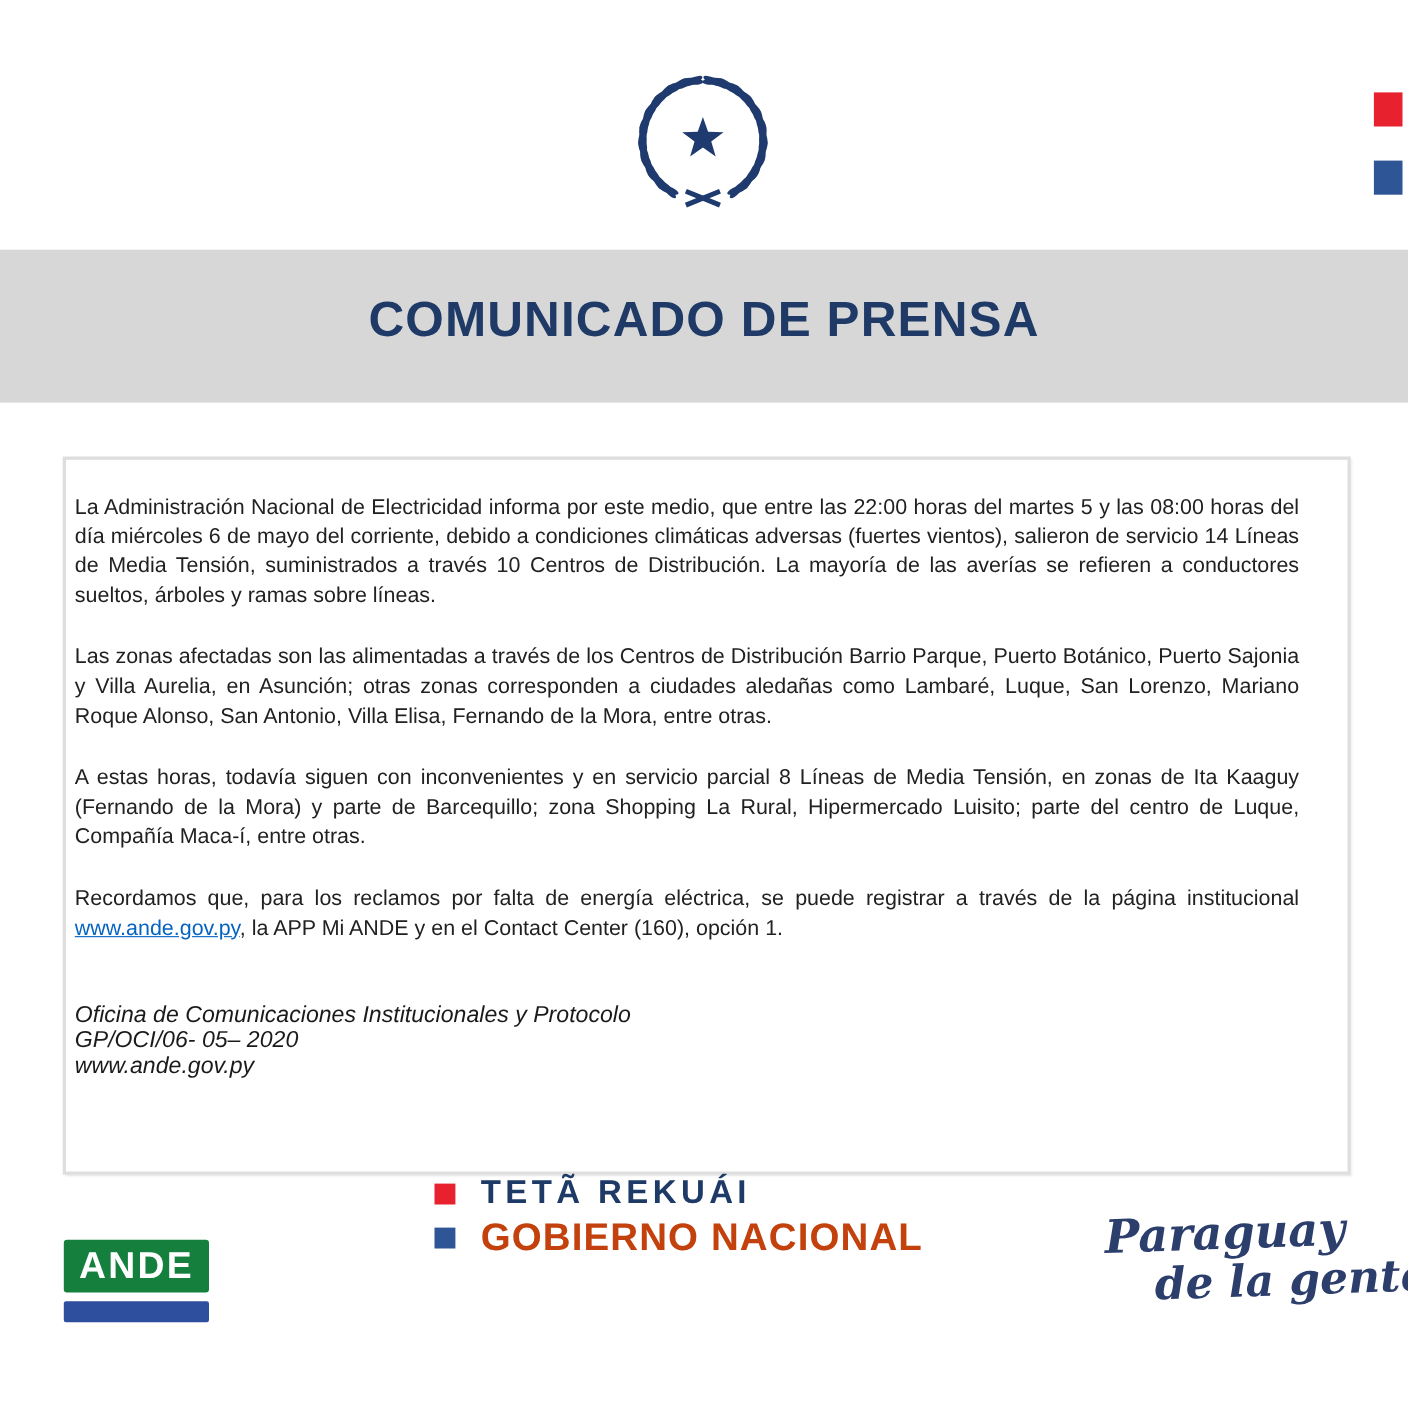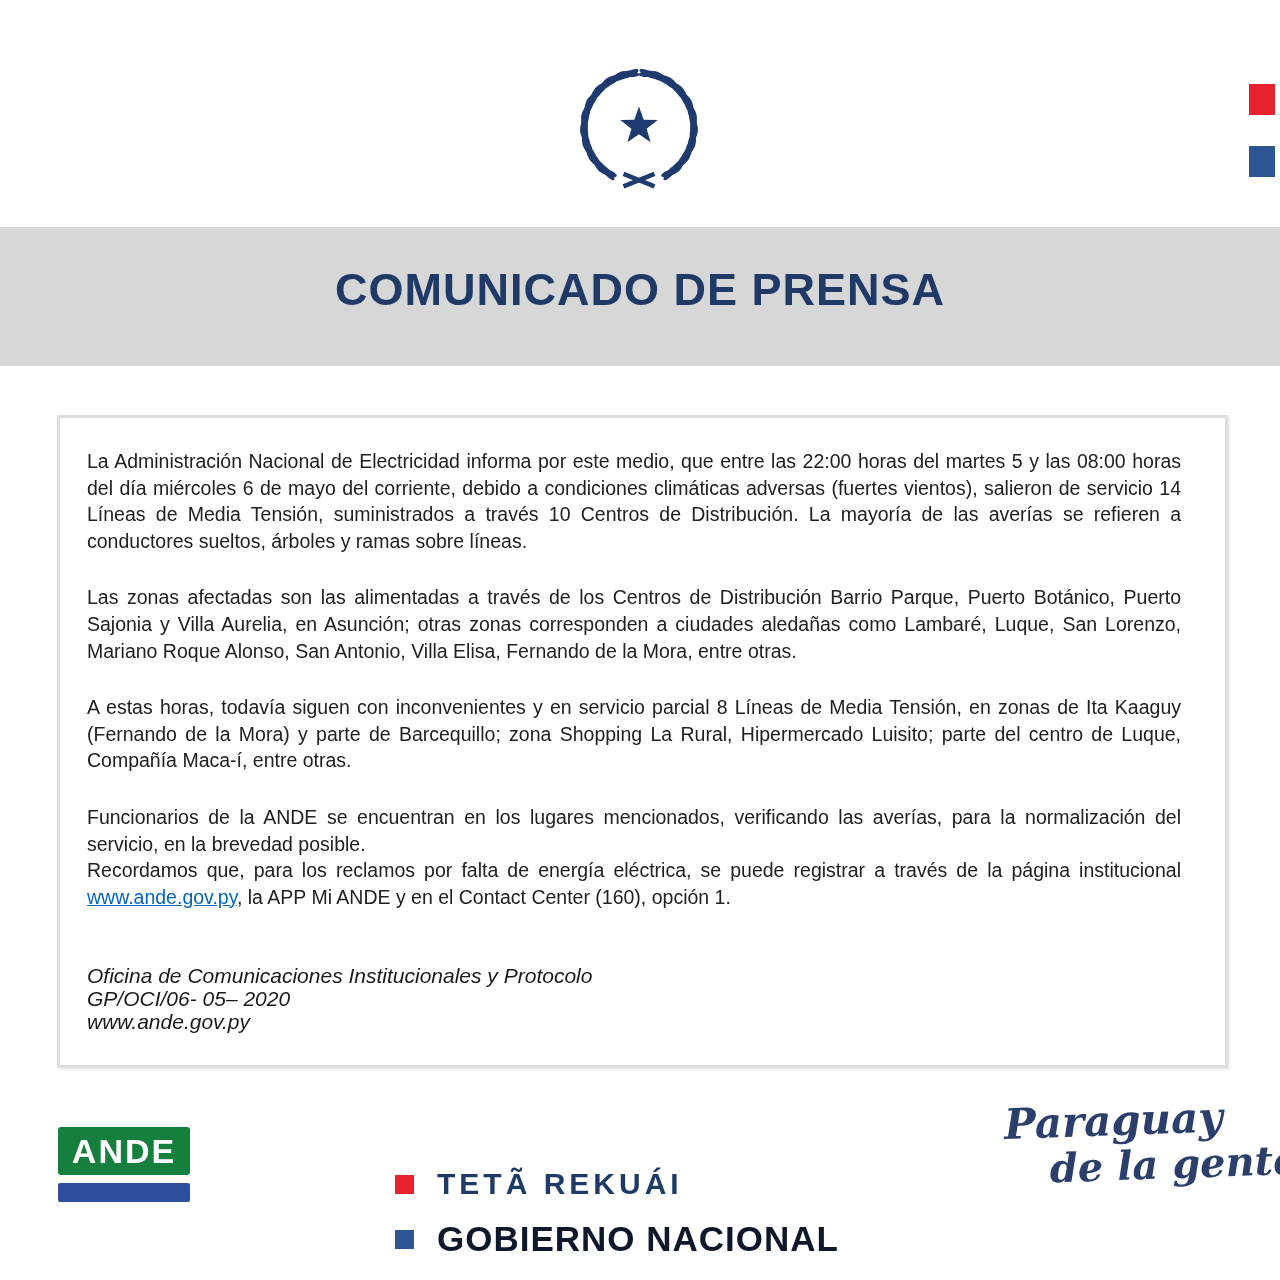--- a/index.html
+++ b/index.html
@@ -19,21 +19,21 @@
   }
   .banner h1{
     margin:0 0 14px 0;font-size:45px;font-weight:bold;color:#1f3a66;
     letter-spacing:1px;
   }
   
   .letter{
     position:absolute;left:57px;top:415px;width:1171px;height:653px;
     box-sizing:border-box;background:#ffffff;border:3px solid #dedede;
     box-shadow:2px 2px 2px rgba(0,0,0,0.08);
-    padding:30px 44px 0 27px;
+    padding:30px 44px 0 8px;
   }
   .letter p{
     margin:0 0 30px 0;font-size:19.5px;line-height:26.6px;color:#212121;
     text-align:justify;
   }
   .letter p.tight{margin-bottom:0;}
   .letter a.doc-link{color:#0563c1;text-decoration:underline;cursor:pointer;}
   .signoff{margin-top:54px;}
   .signoff p{
     margin:0;font-style:italic;font-size:21px;line-height:23px;
@@ -43,30 +43,30 @@
   .ande-logo{position:absolute;left:58px;top:1127px;width:132px;}
   .ande-box{
     width:132px;height:48px;background:#15803d;border-radius:3px;
     display:flex;align-items:center;justify-content:center;
   }
   .ande-box span{
     color:#ffffff;font-weight:bold;font-size:34px;letter-spacing:2px;
   }
   .ande-bar{width:132px;height:19px;background:#2d4f9e;border-radius:2px;margin-top:8px;}
 
-  .gov-logo{position:absolute;left:395px;top:1167px;display:flex;flex-direction:column;gap:18px;}
+  .gov-logo{position:absolute;left:395px;top:1068px;display:flex;flex-direction:column;gap:3px;}
   .gov-row{display:flex;align-items:center;}
   .gov-sq{width:19px;height:19px;flex:0 0 19px;}
   .gov-sq.red{background:#e8212e;}
   .gov-sq.blue{background:#2e5596;}
   .gov-line1{
     margin-left:23px;font-size:30px;font-weight:700;color:#1e3a66;letter-spacing:4px;
   }
   .gov-line2{
-    margin-left:23px;font-size:35px;font-weight:800;color:#0f172a;letter-spacing:1px;
+    margin-left:23px;font-size:35px;font-weight:800;color:#c2410c;letter-spacing:1px;
   }
 
   .slogan{
     position:absolute;left:1005px;top:1098px;width:230px;color:#2c3e6b;
     font-family:"DejaVu Serif",serif;font-style:italic;font-weight:bold;
     transform:rotate(-2deg);
   }
   .slogan .l1{font-size:42px;line-height:46px;}
   .slogan .l2{font-size:40px;line-height:44px;padding-left:44px;white-space:nowrap;}
 </style>
@@ -115,21 +115,20 @@
 <div class="flag-sq blue"></div>
 
 <div class="banner">
   <h1>COMUNICADO DE PRENSA</h1>
 </div>
 
 <div class="letter">
   <p>La Administración Nacional de Electricidad informa por este medio, que entre las 22:00 horas del martes 5 y las 08:00 horas del día miércoles 6 de mayo del corriente, debido a condiciones climáticas adversas (fuertes vientos), salieron de servicio 14 Líneas de Media Tensión, suministrados a través 10 Centros de Distribución. La mayoría de las averías se refieren a conductores sueltos, árboles y ramas sobre líneas.</p>
   <p>Las zonas afectadas son las alimentadas a través de los Centros de Distribución Barrio Parque, Puerto Botánico, Puerto Sajonia y Villa Aurelia, en Asunción; otras zonas corresponden a ciudades aledañas como Lambaré, Luque, San Lorenzo, Mariano Roque Alonso, San Antonio, Villa Elisa, Fernando de la Mora, entre otras.</p>
   <p>A estas horas, todavía siguen con inconvenientes y en servicio parcial 8 Líneas de Media Tensión, en zonas de Ita Kaaguy (Fernando de la Mora) y parte de Barcequillo; zona Shopping La Rural, Hipermercado Luisito; parte del centro de Luque, Compañía Maca-í, entre otras.</p>
-  <p class="tight">Funcionarios de la ANDE se encuentran en los lugares mencionados, verificando las averías, para la normalización del servicio, en la brevedad posible.</p>
   <p class="tight"><span>Recordamos que, para los reclamos por falta de energía eléctrica, se puede registrar a través de la página institucional </span><a class="doc-link">www.ande.gov.py</a><span>, la APP Mi ANDE y en el Contact Center (160), opción 1.</span></p>
   <div class="signoff">
     <p>Oficina de Comunicaciones Institucionales y Protocolo</p>
     <p>GP/OCI/06- 05– 2020</p>
     <p>www.ande.gov.py</p>
   </div>
 </div>
 
 <div class="ande-logo">
   <div class="ande-box">

